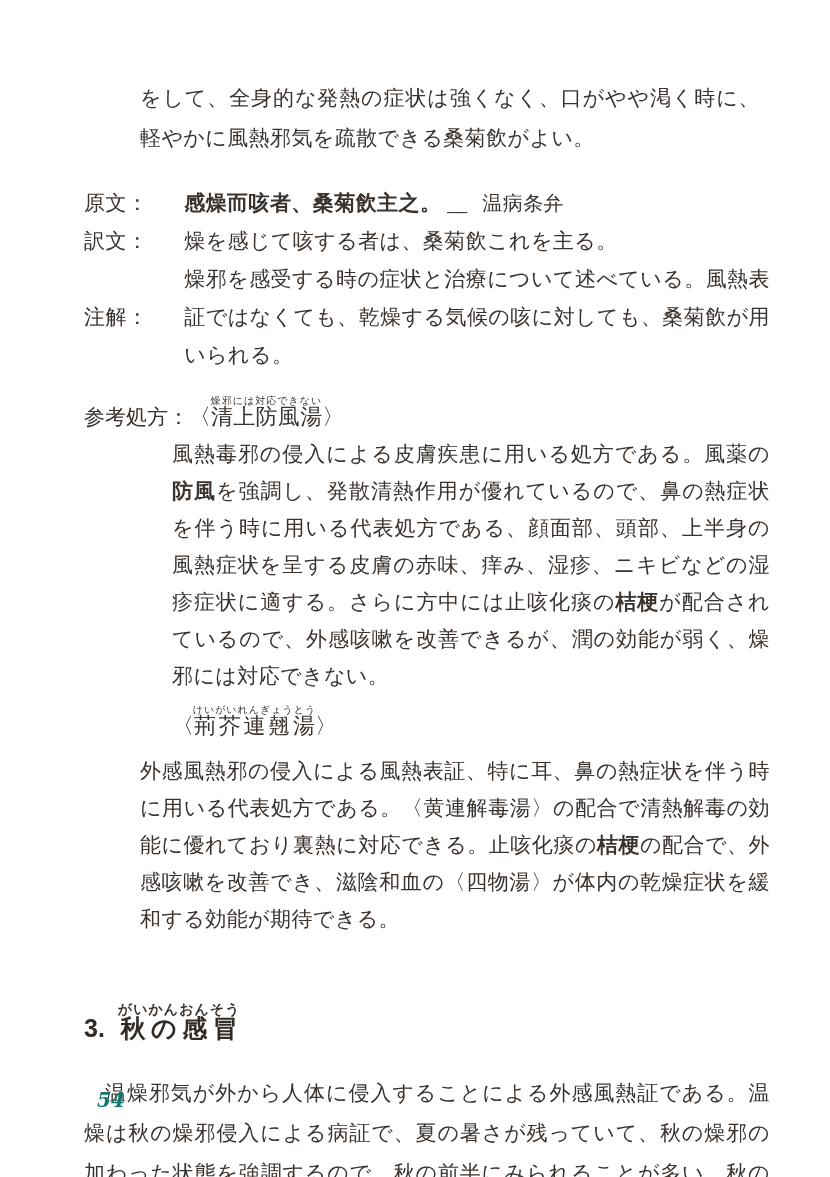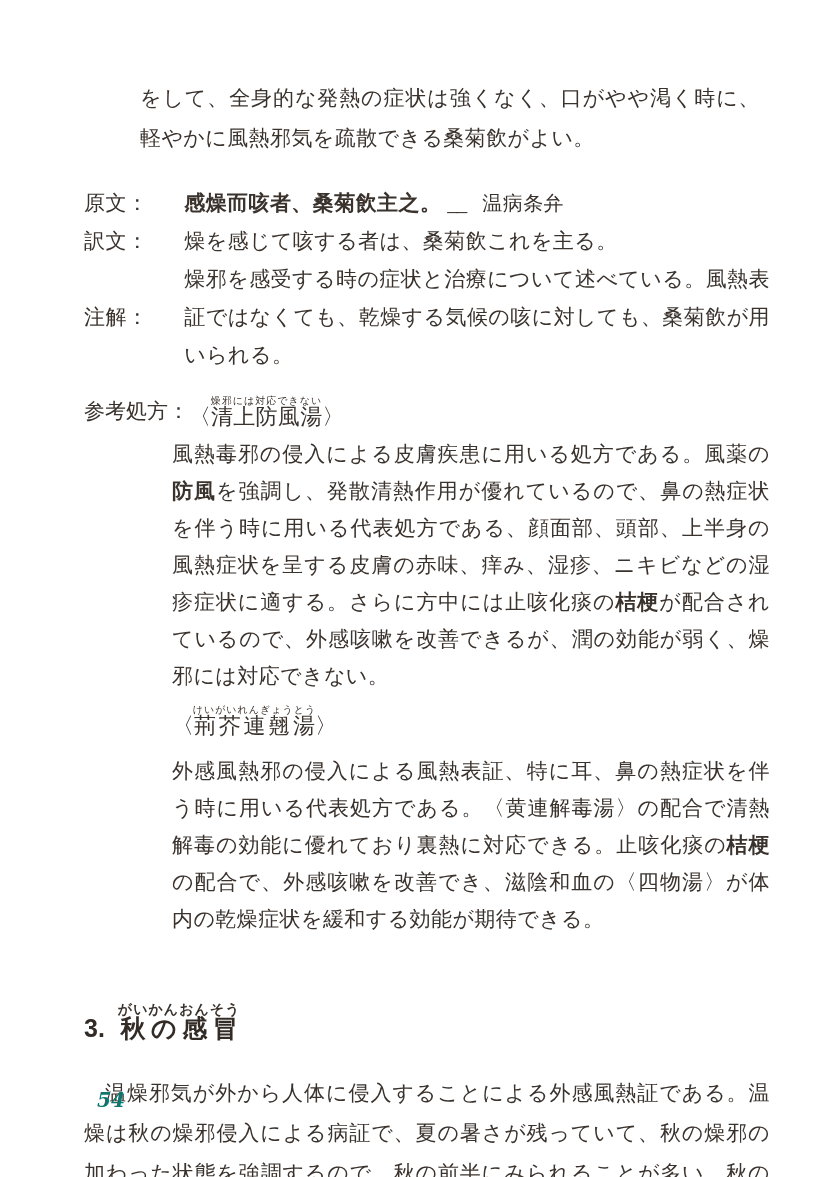--- a/index.html
+++ b/index.html
@@ -61,21 +61,21 @@
     font-weight: normal;
     line-height: 30px;
     white-space: nowrap;
   }
   ruby rt {
     font-family: "Liberation Sans", "DejaVu Sans", sans-serif;
     font-size: 10px;
     letter-spacing: 1px;
     color: #3a322d;
   }
-  .ref-first-row { display: flex; }
+  .ref-first-row { display: flex; align-items: flex-end; }
   .ref-first-row .jp-label { line-height: 30px; }
   .ref-body { margin-left: 88px; line-height: 37px; }
   .formula2-name { margin: 10px 0 12px 88px; }
   
   .section-heading {
     margin-top: 64px;
     font-family: "Liberation Sans", "DejaVu Sans", sans-serif;
     font-weight: bold;
     font-size: 25px;
     color: #322b26;
@@ -124,21 +124,21 @@
   </div>
 
   <div class="reference-block">
     <div class="ref-first-row">
       <span class="jp-label">参考処方：</span>
       <span class="formula-name"><span>〈</span><ruby><rb>清上防風湯</rb><rt>燥邪には対応できない</rt></ruby><span>〉</span></span>
     </div>
     <p class="serif-body ref-body" style="margin:4px 0 0 88px"><span>風熱毒邪の侵入による皮膚疾患に用いる処方である。風薬の</span><b>防風</b><span>を強調し、発散清熱作用が優れているので、鼻の熱症状を伴う時に用いる代表処方である、顔面部、頭部、上半身の風熱症状を呈する皮膚の赤味、痒み、湿疹、ニキビなどの湿疹症状に適する。さらに方中には止咳化痰の</span><b>桔梗</b><span>が配合されているので、外感咳嗽を改善できるが、潤の効能が弱く、燥邪には対応できない。</span></p>
 
     <div class="formula-name formula2-name"><span>〈</span><ruby><rb>荊芥連翹湯</rb><rt>けいがいれんぎょうとう</rt></ruby><span>〉</span></div>
-    <p class="serif-body ref-body" style="margin:2px 0 0 88px"><span>外感風熱邪の侵入による風熱表証、特に耳、鼻の熱症状を伴う時に用いる代表処方である。〈黄連解毒湯〉の配合で清熱解毒の効能に優れており裏熱に対応できる。止咳化痰の</span><b>桔梗</b><span>の配合で、外感咳嗽を改善でき、滋陰和血の〈四物湯〉が体内の乾燥症状を緩和する効能が期待できる。</span></p>
+    <p class="serif-body ref-body" style="margin:2px 0 0 56px"><span>外感風熱邪の侵入による風熱表証、特に耳、鼻の熱症状を伴う時に用いる代表処方である。〈黄連解毒湯〉の配合で清熱解毒の効能に優れており裏熱に対応できる。止咳化痰の</span><b>桔梗</b><span>の配合で、外感咳嗽を改善でき、滋陰和血の〈四物湯〉が体内の乾燥症状を緩和する効能が期待できる。</span></p>
   </div>
 
   <div class="section-heading">
     <span>3.</span>
     <ruby><rb>秋の感冒</rb><rt>がいかんおんそう</rt></ruby>
   </div>
 
   <p class="serif-body closing-para">温燥邪気が外から人体に侵入することによる外感風熱証である。温燥は秋の燥邪侵入による病証で、夏の暑さが残っていて、秋の燥邪の加わった状態を強調するので、秋の前半にみられることが多い。秋の感冒、乾燥性</p>
 
 </div>

